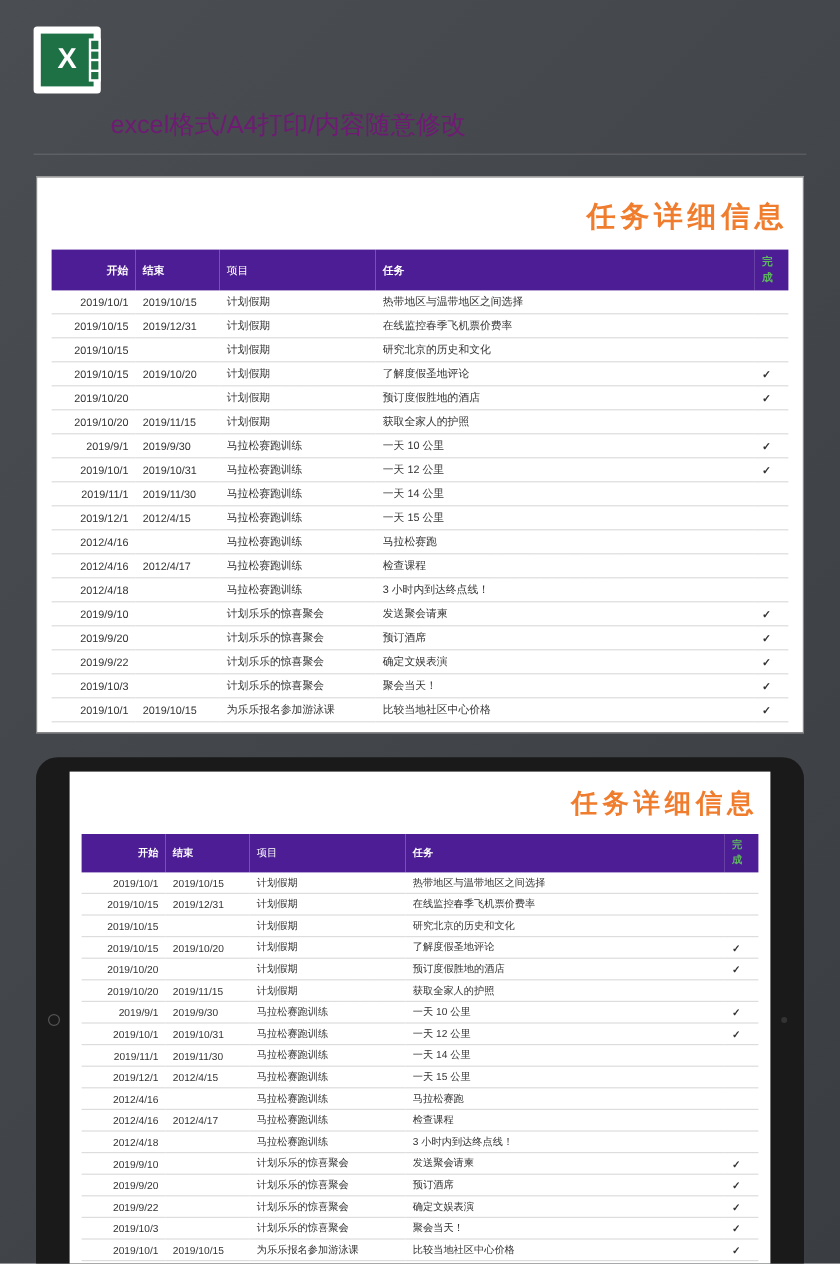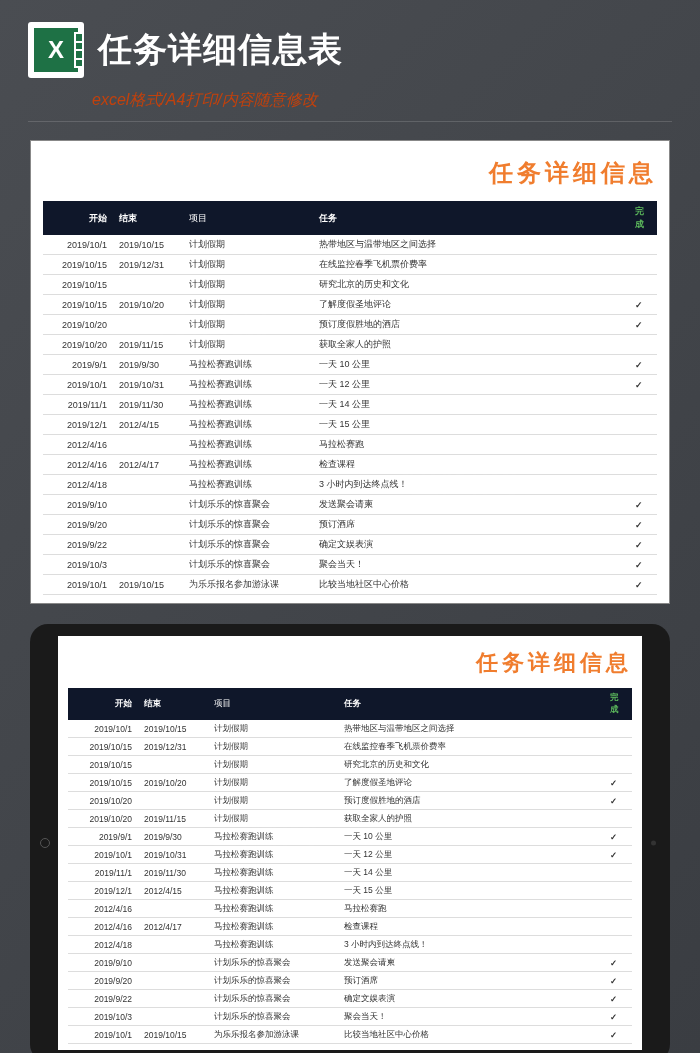--- a/index.html
+++ b/index.html
@@ -70,25 +70,24 @@
   .title-block {
     flex: 1;
   }
   .main-title {
     color: #fff;
     font-size: 34px;
     font-weight: bold;
     letter-spacing: 1px;
   }
   .subtitle {
-    color: #c2410c;
-    font-size: 16px;
+    color: #701a75;
+    font-size: 21px;
     margin: 4px 0 0 92px;
     padding-bottom: 10px;
-    font-style: italic;
   }
   .divider {
     height: 1px;
     background: rgba(255,255,255,0.15);
     margin: 0 28px 18px 28px;
   }
   .sheet {
     background: #fff;
     margin: 0 30px 20px 30px;
     border: 1px solid #888;
@@ -102,21 +101,21 @@
     font-weight: bold;
     padding: 6px 0 12px 0;
     letter-spacing: 4px;
   }
   .table {
     width: 100%;
     font-size: 9px;
     border-collapse: collapse;
   }
   .table-header {
-    background: #0f172a;
+    background: #4c1d95;
     color: #fff;
     font-weight: bold;
   }
   .table-header td {
     padding: 4px 6px;
   }
   .table-row td {
     padding: 3px 6px;
     border-bottom: 1px solid #ddd;
     color: #333;
@@ -181,23 +180,20 @@
     <div class="excel-icon-inner">
       <span class="excel-x">X</span>
       <div class="excel-side">
         <div class="excel-cell"></div>
           <div class="excel-cell"></div>
           <div class="excel-cell"></div>
           <div class="excel-cell"></div>
       </div>
     </div>
   </div>
-  <div class="title-block">
-    <div class="main-title">任务详细信息表</div>
-  </div>
 </div>
 <div class="subtitle">excel格式/A4打印/内容随意修改</div>
 <div class="divider"></div>
 
 <div class="sheet">
   <div class="sheet-title">任务详细信息</div>
   <table class="table">
     <tbody>
         <tr class="table-header">
       <td class="col-start">开始</td>

